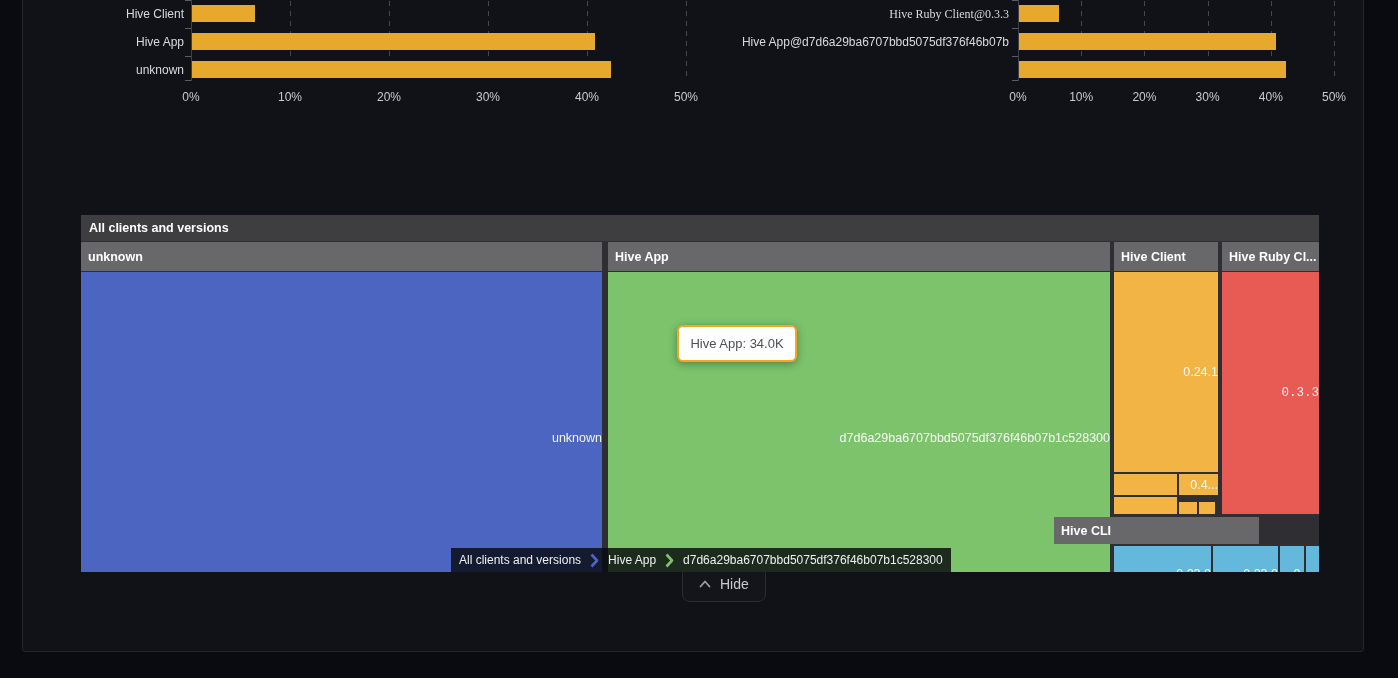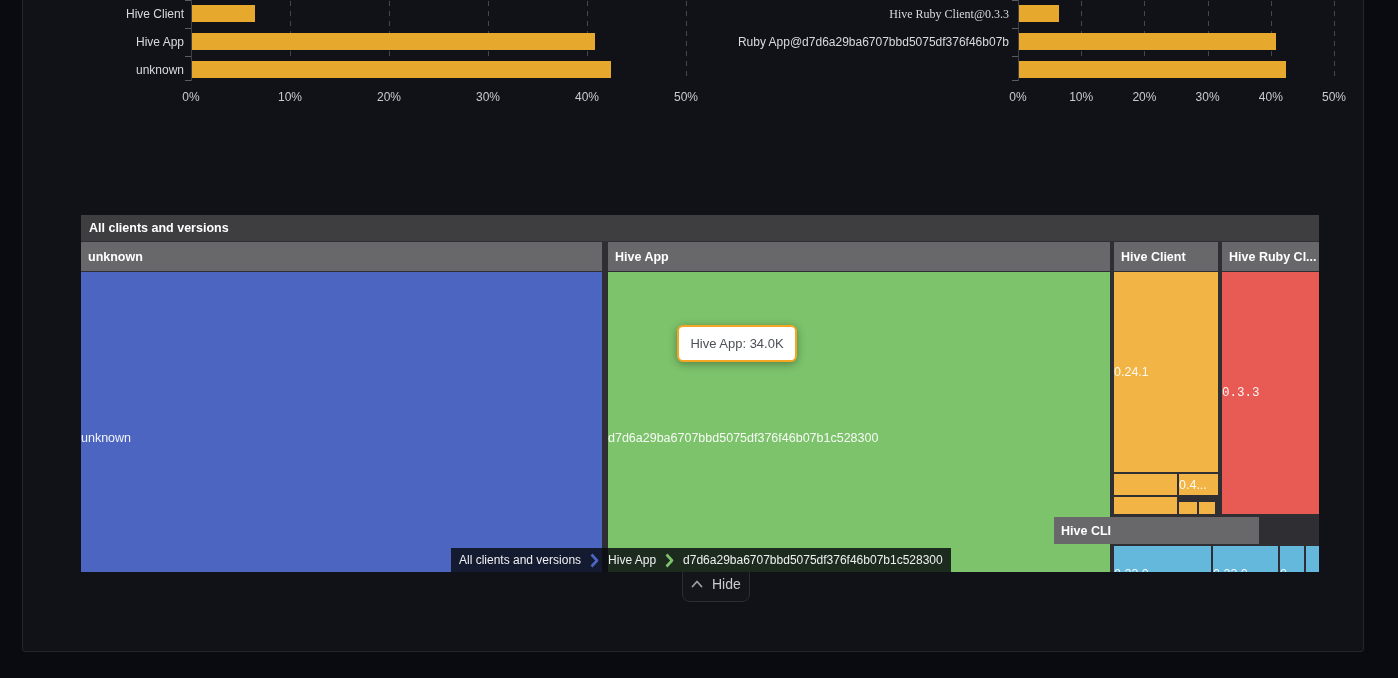--- a/index.html
+++ b/index.html
@@ -40,21 +40,21 @@
     position:absolute;left:0;top:0;width:1238px;height:26px;line-height:26px;
     background:#3e3e41;color:#fff;font-size:12.5px;font-weight:bold;
     padding-left:8px;box-sizing:border-box;
   }
   .tm-header{
     position:absolute;background:#68686b;color:#fff;font-size:12.5px;font-weight:bold;
     padding-left:7px;box-sizing:border-box;overflow:hidden;white-space:nowrap;
     display:flex;align-items:center;
   }
   .tm-node{
-    position:absolute;display:flex;align-items:center;justify-content:flex-start;
+    position:absolute;display:flex;align-items:center;justify-content:flex-end;
     overflow:hidden;
   }
   .tm-node span{font-size:12.5px;color:rgba(255,255,255,.93);white-space:nowrap;}
   
   .tooltip{
     position:absolute;left:677px;top:284px;width:120px;height:37px;
     background:#fff;border:2px solid #f5a623;border-radius:6px;box-sizing:border-box;
     display:flex;align-items:center;justify-content:center;
     font-size:13px;color:#4d5156;box-shadow:0 2px 8px rgba(0,0,0,.35);
     z-index:5;
@@ -68,21 +68,21 @@
   }
   .bc-item{
     display:flex;align-items:center;padding:0 8px;font-size:12px;color:#eef0f2;
     white-space:nowrap;
   }
   .bc-sep{display:flex;align-items:center;padding:0 1px;}
   .sep-blue{color:#4c65c1;}
   .sep-green{color:#7dc36b;}
   
   .hide-btn{
-    position:absolute;left:659px;top:595px;height:36px;padding:0 8px;
+    position:absolute;left:659px;top:595px;height:36px;padding:0 16px;
     background:#13151a;border:1px solid #2c2e36;border-radius:8px;
     display:flex;align-items:center;gap:9px;cursor:pointer;
     font-family:inherit;font-size:14px;color:#c9cbd1;
   }
 </style>
 </head>
 <body>
 
 <div class="panel">
 
@@ -123,21 +123,21 @@
       <div class="gridline" style="left: 549.8px;"></div>
       <div class="tick-label" style="left: 527.8px;">40%</div>
       <div class="gridline" style="left: 613px;"></div>
       <div class="tick-label" style="left: 591px;">50%</div>
       <div class="axistick" style="left: 291px; top: 29px;"></div>
       <div class="axistick" style="left: 291px; top: 57px;"></div>
       <div class="axistick" style="left: 291px; top: 85px;"></div>
       <div class="axistick" style="left: 291px; top: 109px;"></div>
       <div class="cat-label" style="left: 0px; width: 288px; top: 35px; font-family: Liberation Serif, serif;">Hive Ruby Client@0.3.3</div>
       <div class="bar" style="left: 298px; top: 34px; width: 40px; background: rgb(230, 168, 45);"></div>
-      <div class="cat-label" style="left: 0px; width: 288px; top: 63px;">Ruby App@d7d6a29ba6707bbd5075df376f46b07b</div>
+      <div class="cat-label" style="left: 0px; width: 288px; top: 63px;">Hive App@d7d6a29ba6707bbd5075df376f46b07b</div>
       <div class="bar" style="left: 298px; top: 62px; width: 257px; background: rgb(230, 168, 45);"></div>
       <div class="bar" style="left: 298px; top: 90px; width: 267px; background: rgb(230, 168, 45);"></div>
     </div>
 
   <button class="hide-btn">
     <svg width="12" height="8" viewBox="0 0 12 8">
       <polyline points="1.5,6.5 6,1.5 10.5,6.5" fill="none" stroke="#9aa0a6" stroke-width="1.8" stroke-linecap="round" stroke-linejoin="round"></polyline>
     </svg>
     <span>Hide</span>
   </button>

